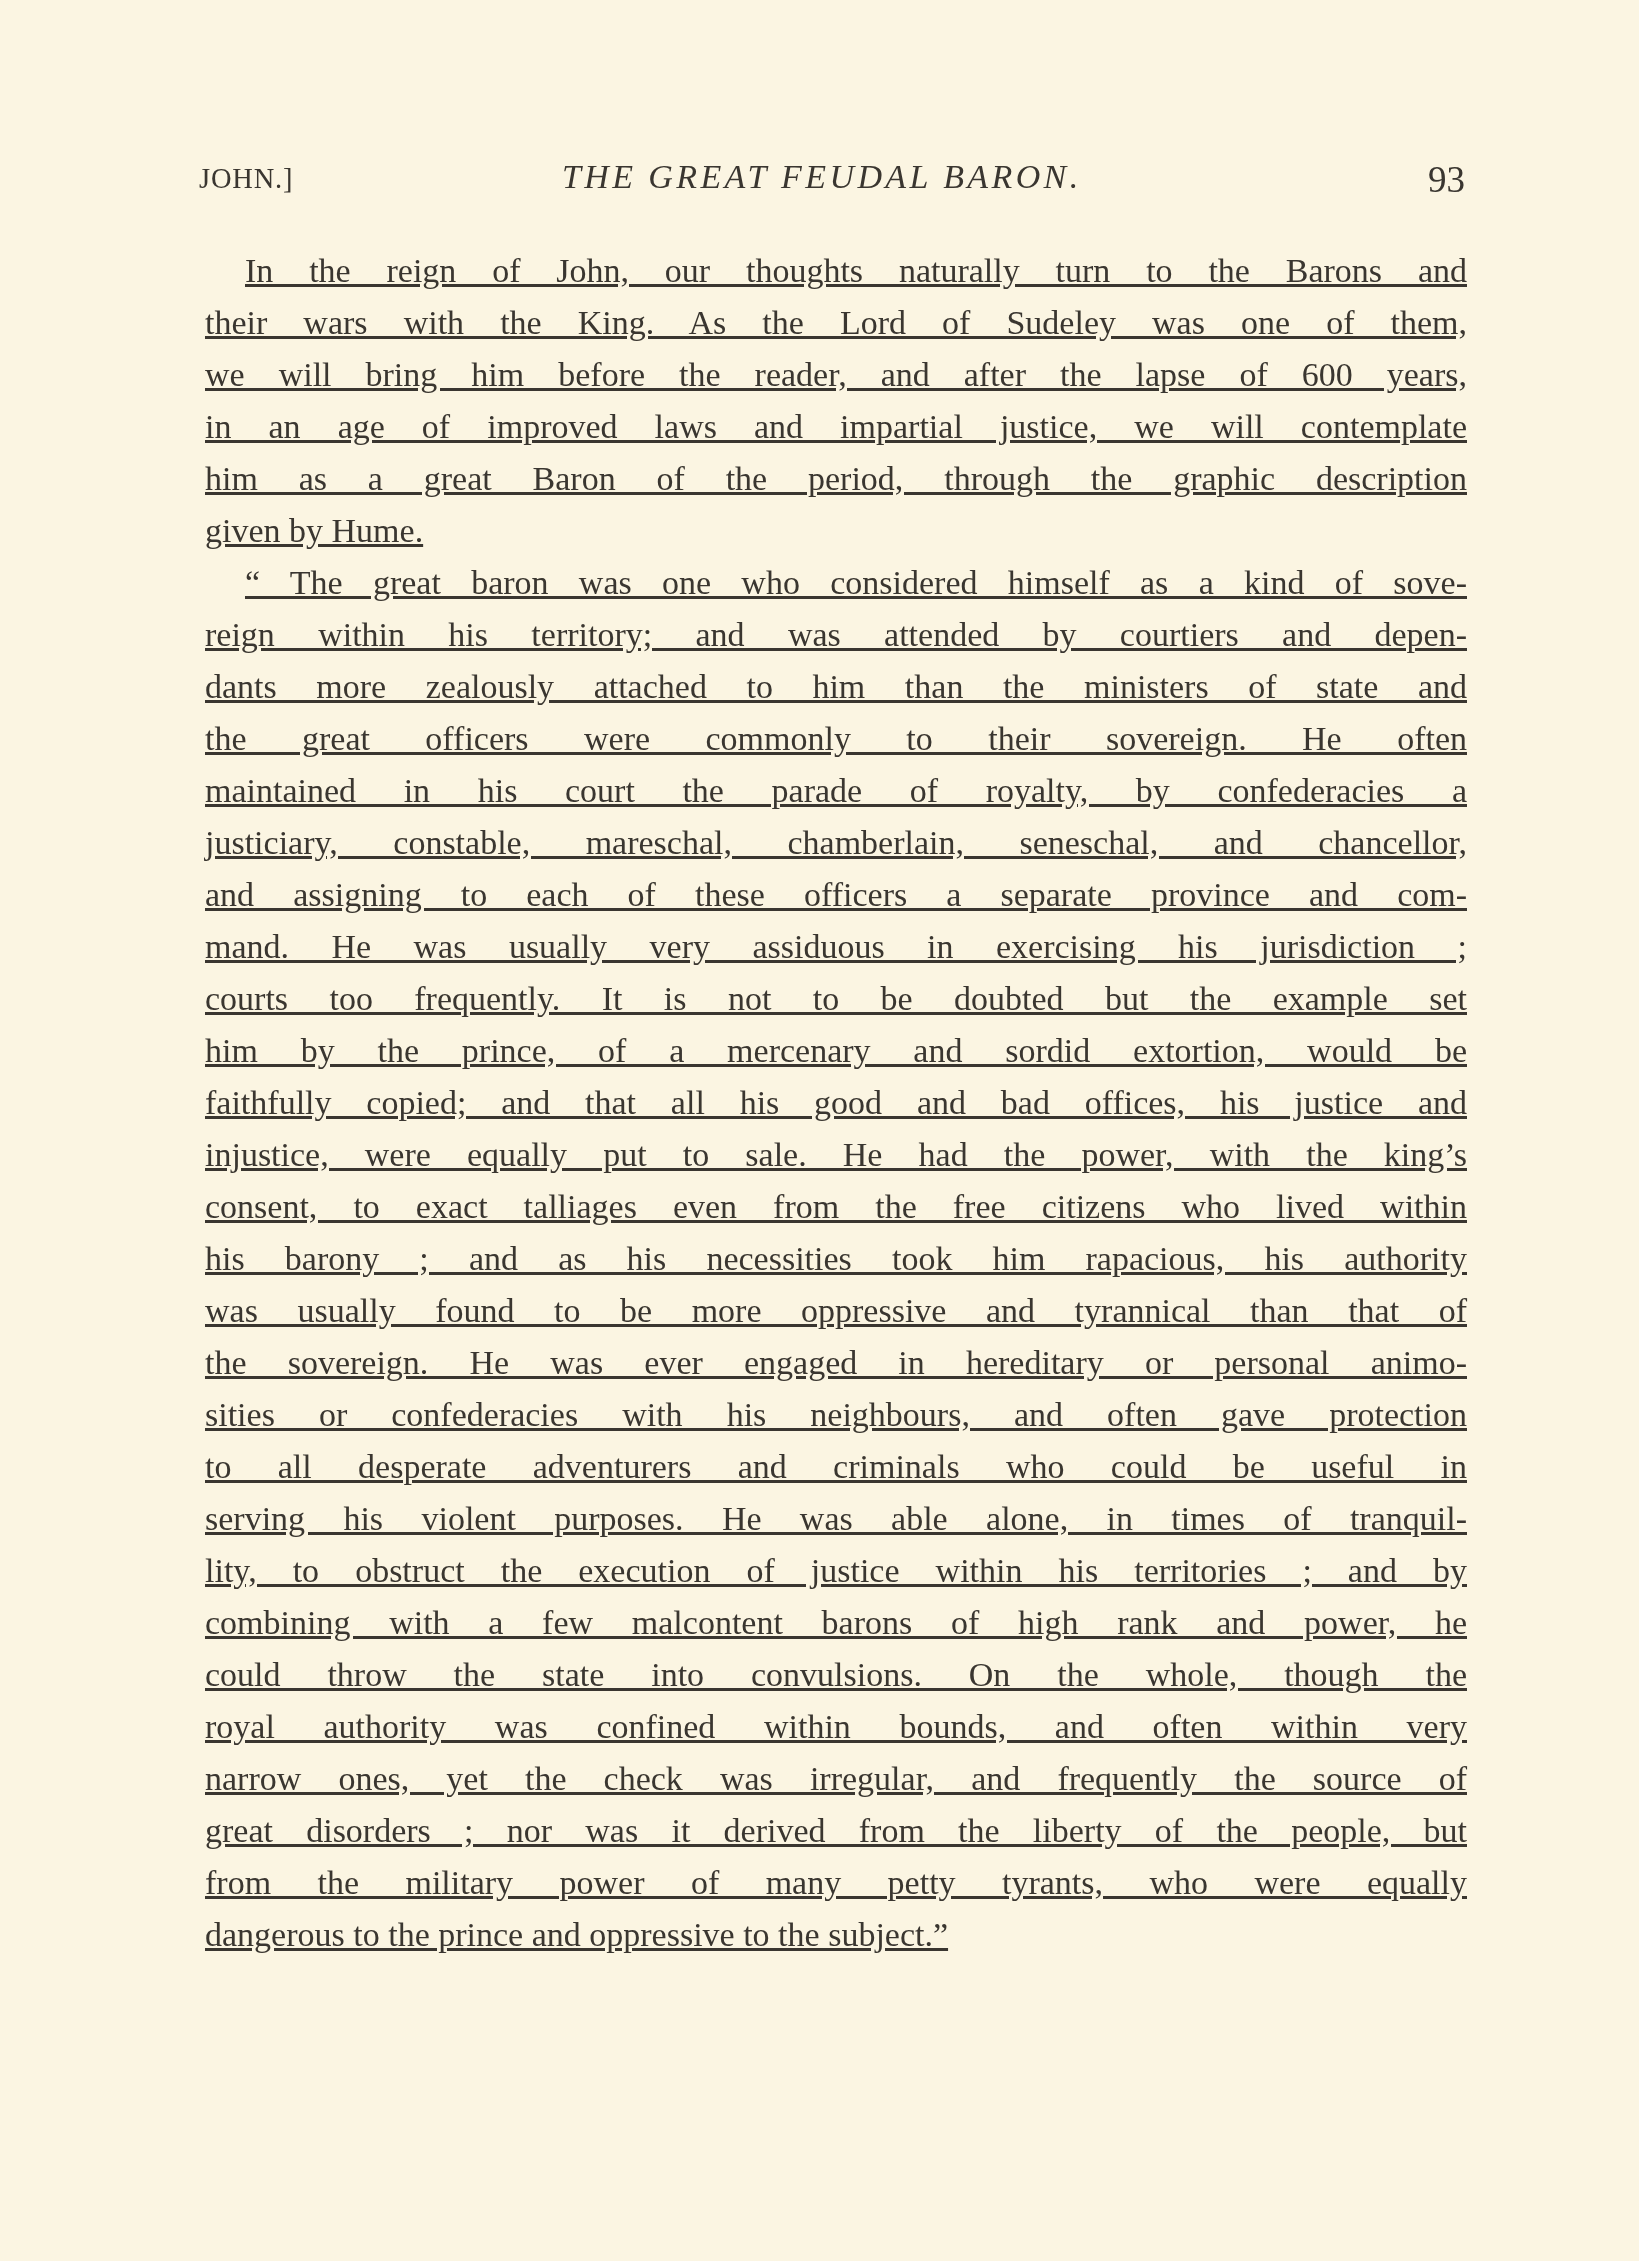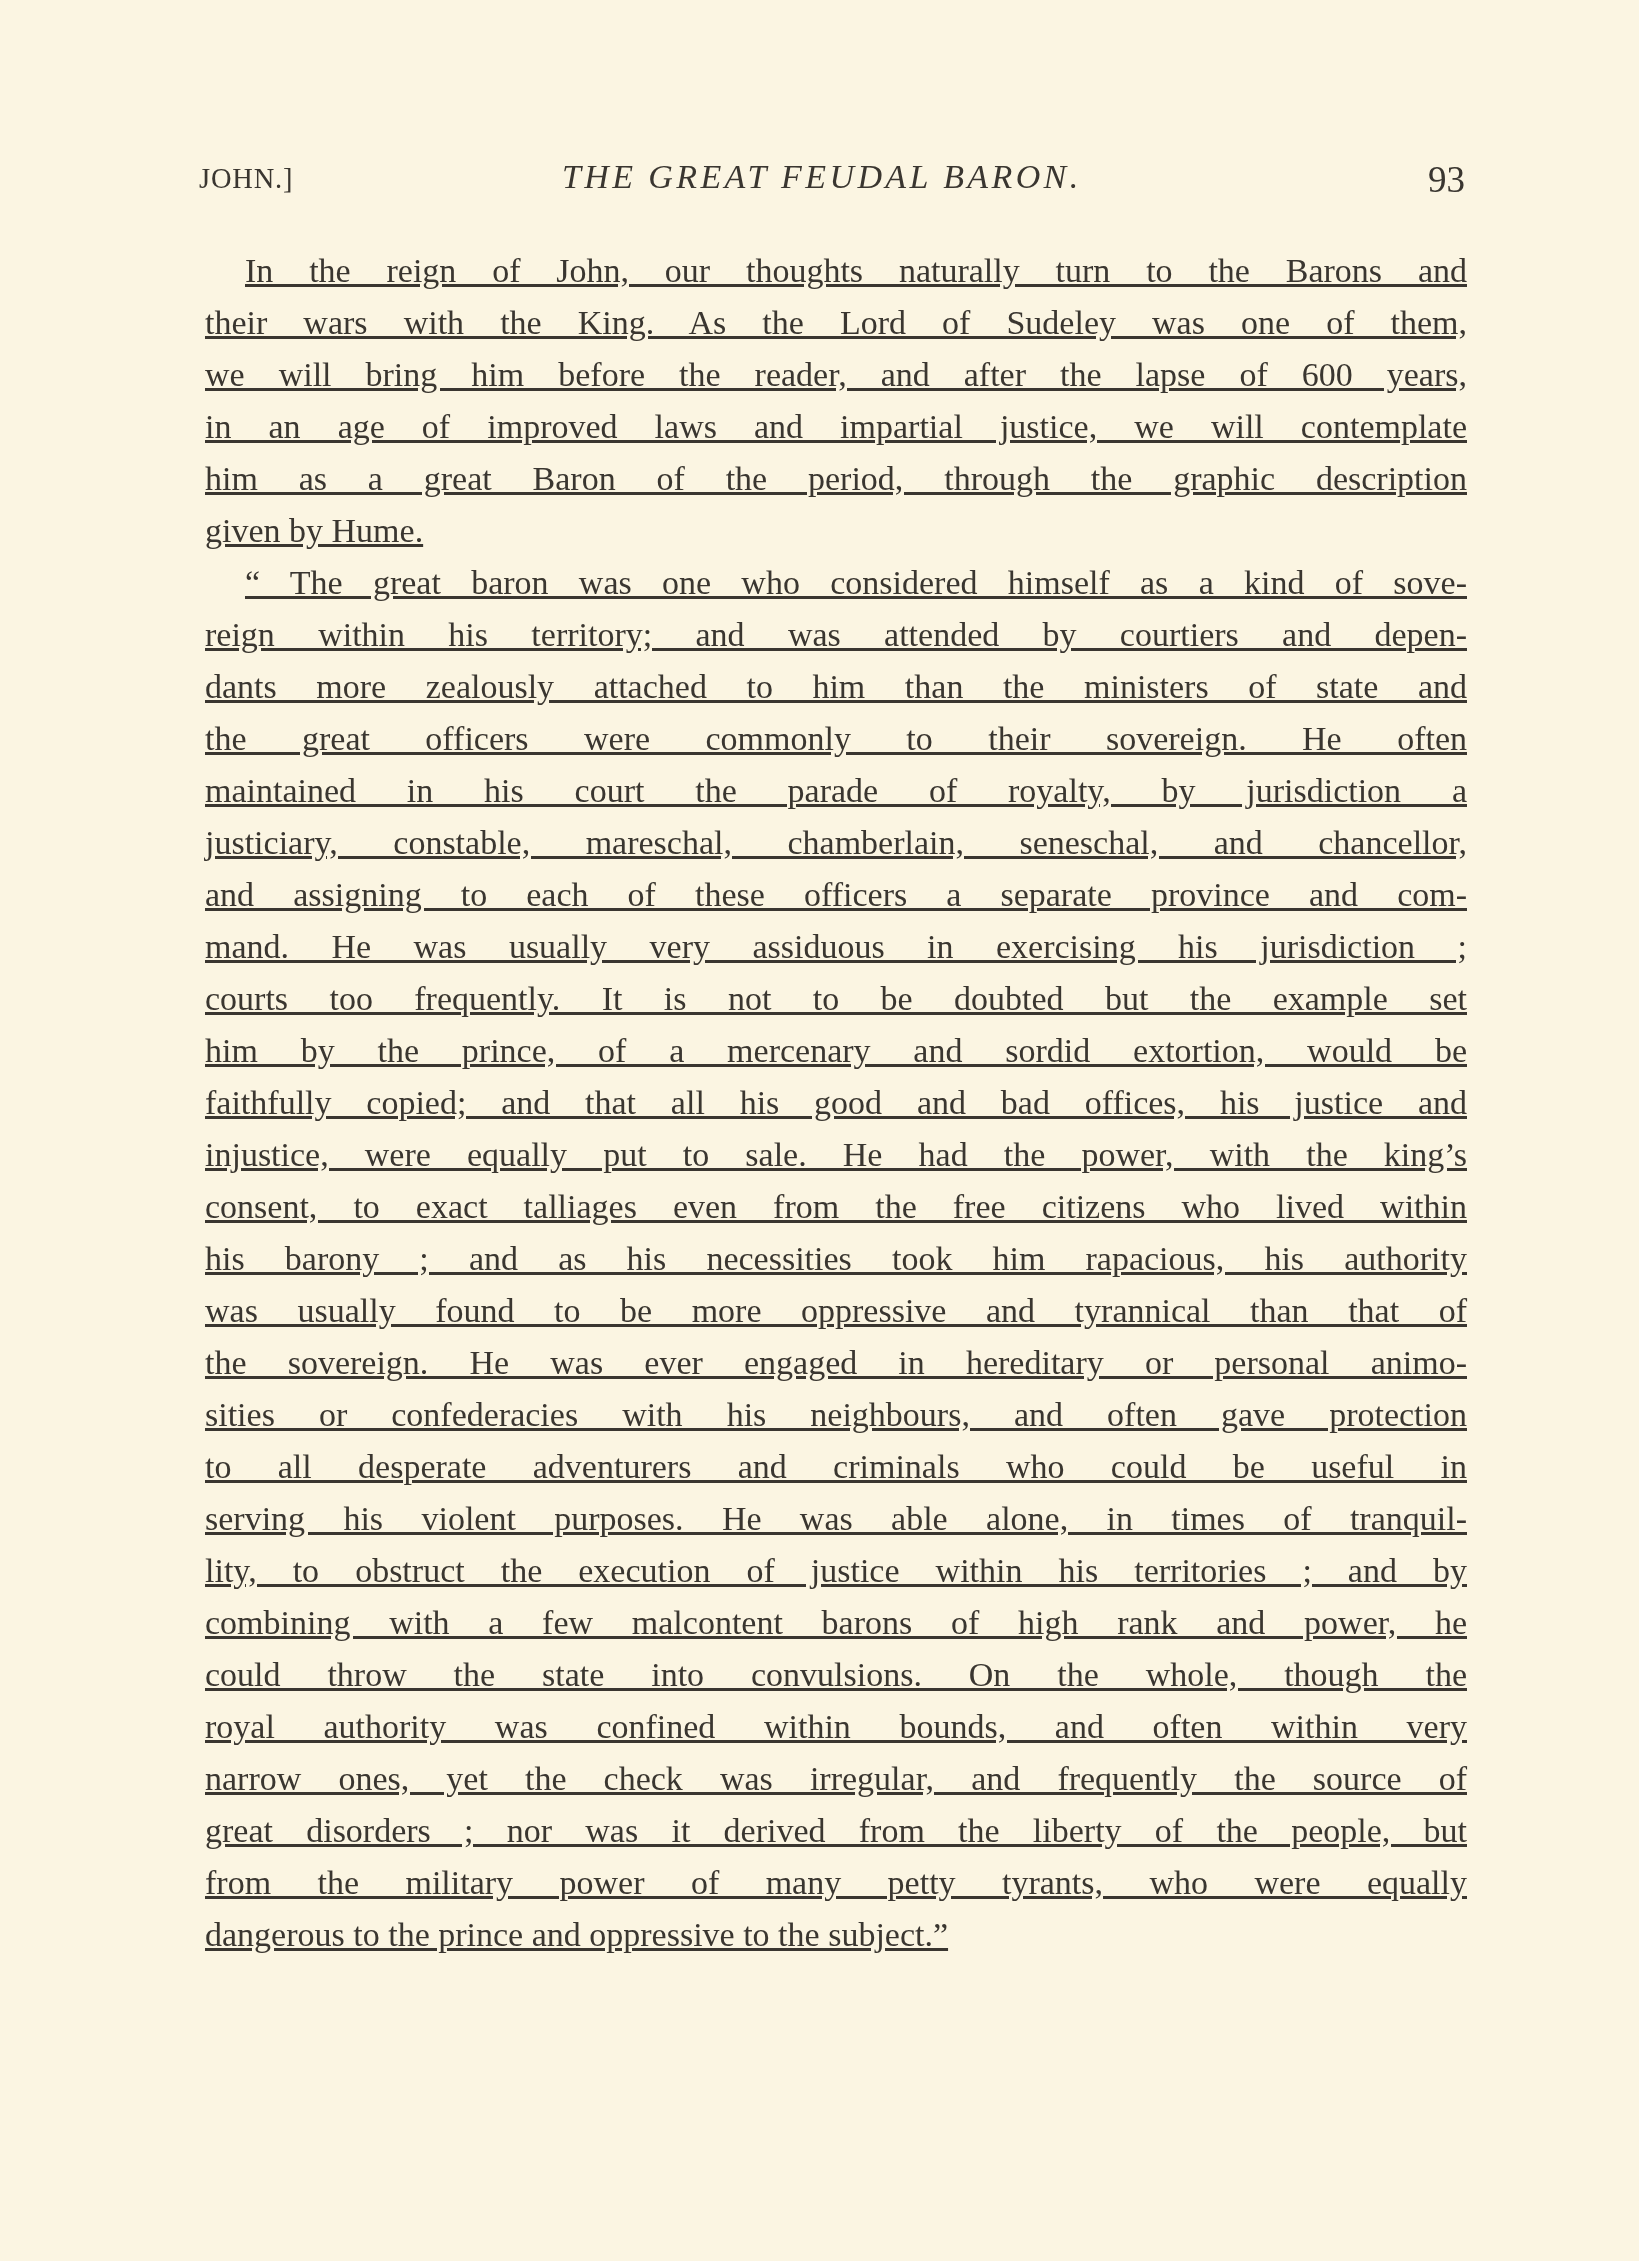--- a/index.html
+++ b/index.html
@@ -45,21 +45,21 @@
       <span class="line">we will bring him before the reader, and after the lapse of 600 years,</span>
       <span class="line">in an age of improved laws and impartial justice, we will contemplate</span>
       <span class="line">him as a great Baron of the period, through the graphic description</span>
       <span class="line last">given by Hume.</span>
     </div>
     <div class="paragraph">
       <span class="line indent">“ The great baron was one who considered himself as a kind of sove-</span>
       <span class="line">reign within his territory; and was attended by courtiers and depen-</span>
       <span class="line">dants more zealously attached to him than the ministers of state and</span>
       <span class="line">the great officers were commonly to their sovereign.  He often</span>
-      <span class="line">maintained in his court the parade of royalty, by jurisdiction a</span>
+      <span class="line">maintained in his court the parade of royalty, by confederacies a</span>
       <span class="line">justiciary, constable, mareschal, chamberlain, seneschal, and chancellor,</span>
       <span class="line">and assigning to each of these officers a separate province and com-</span>
       <span class="line">mand.  He was usually very assiduous in exercising his jurisdiction ;</span>
       <span class="line">courts too frequently.  It is not to be doubted but the example set</span>
       <span class="line">him by the prince, of a mercenary and sordid extortion, would be</span>
       <span class="line">faithfully copied; and that all his good and bad offices, his justice and</span>
       <span class="line">injustice, were equally put to sale.  He had the power, with the king’s</span>
       <span class="line">consent, to exact talliages even from the free citizens who lived within</span>
       <span class="line">his barony ; and as his necessities took him rapacious, his authority</span>
       <span class="line">was usually found to be more oppressive and tyrannical than that of</span>

